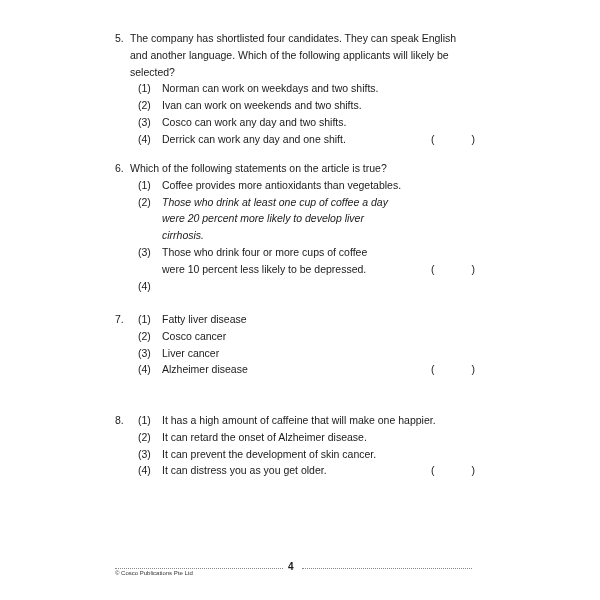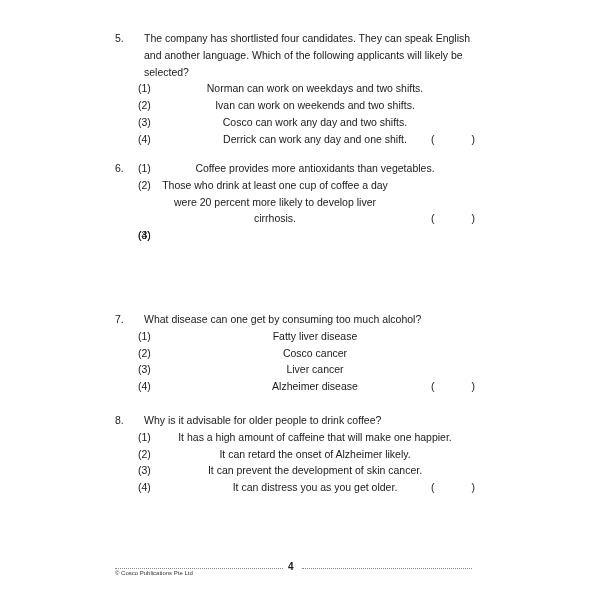--- a/index.html
+++ b/index.html
@@ -3,24 +3,24 @@
 <meta charset="utf-8">
 <style>
   html, body { margin: 0; padding: 0; background: #ffffff; }
   body {
     width: 600px; height: 600px; position: relative; overflow: hidden;
     font-family: "Liberation Sans", sans-serif; color: #1a1a1a;
   }
   .page { position: absolute; left: 0; top: 0; width: 600px; height: 600px; }
   .question { position: absolute; left: 115px; width: 360px; font-size: 10.5px; line-height: 16.8px; }
   .qnum { position: absolute; left: 0; top: 0; width: 20px; }
-  .qtext { margin-left: 29px; }
+  .qtext { margin-left: 15px; }
   .opt { position: relative; margin-left: 23px; }
   .opt-num { position: absolute; left: 0; top: 0; }
-  .opt-text { margin-left: 17px; display: block; text-align: center; }
+  .opt-text { margin-left: 24px; display: block; }
   .ans { position: absolute; right: 0; bottom: 0; width: 44px; display: flex; justify-content: space-between; }
   .footer-line { position: absolute; top: 568px; height: 0; border-top: 1px dotted #888; }
   .page-num { position: absolute; left: 288px; top: 561px; font-size: 10px; font-weight: bold; }
   .copyright { position: absolute; left: 115px; top: 570px; font-size: 6px; color: #333; }
 </style>
 </head>
 <body>
 
 <div class="page">
 
@@ -44,43 +44,44 @@
         <span class="opt-text">Derrick can work any day and one shift.</span>
       </div>
     <div class="ans">
         <span>(</span>
         <span>)</span>
       </div>
   </div>
 
   <div class="question" style="top:160px;">
     <span class="qnum">6.</span>
+    <div class="qtext">Which of the following statements on the article is true?</div>
     <div class="opt">
         <span class="opt-num">(1)</span>
         <span class="opt-text">Coffee provides more antioxidants than vegetables.</span>
       </div>
     <div class="opt">
         <span class="opt-num">(2)</span>
-        <span class="opt-text" style="width:240px;">Those who drink at least one cup of coffee a day were 20 percent more likely to develop liver cirrhosis.</span>
+        <span class="opt-text" style="width:240px;font-style:italic;">Those who drink at least one cup of coffee a day were 20 percent more likely to develop liver cirrhosis.</span>
       </div>
     <div class="opt">
         <span class="opt-num">(3)</span>
+        <span class="opt-text" style="width:225px;">Those who drink four or more cups of coffee were 10 percent less likely to be depressed.</span>
       </div>
     <div class="opt">
         <span class="opt-num">(4)</span>
       </div>
     <div class="ans">
         <span>(</span>
         <span>)</span>
       </div>
   </div>
 
   <div class="question" style="top:311px;">
     <span class="qnum">7.</span>
-    <div class="qtext">What disease can one get by consuming too much alcohol?</div>
     <div class="opt">
         <span class="opt-num">(1)</span>
         <span class="opt-text">Fatty liver disease</span>
       </div>
     <div class="opt">
         <span class="opt-num">(2)</span>
         <span class="opt-text">Cosco cancer</span>
       </div>
     <div class="opt">
         <span class="opt-num">(3)</span>
@@ -91,28 +92,27 @@
         <span class="opt-text">Alzheimer disease</span>
       </div>
     <div class="ans">
         <span>(</span>
         <span>)</span>
       </div>
   </div>
 
   <div class="question" style="top:412px;">
     <span class="qnum">8.</span>
-    <div class="qtext">Why is it advisable for older people to drink coffee?</div>
     <div class="opt">
         <span class="opt-num">(1)</span>
         <span class="opt-text">It has a high amount of caffeine that will make one happier.</span>
       </div>
     <div class="opt">
         <span class="opt-num">(2)</span>
-        <span class="opt-text">It can retard the onset of Alzheimer likely.</span>
+        <span class="opt-text">It can retard the onset of Alzheimer disease.</span>
       </div>
     <div class="opt">
         <span class="opt-num">(3)</span>
         <span class="opt-text">It can prevent the development of skin cancer.</span>
       </div>
     <div class="opt">
         <span class="opt-num">(4)</span>
         <span class="opt-text">It can distress you as you get older.</span>
       </div>
     <div class="ans">

